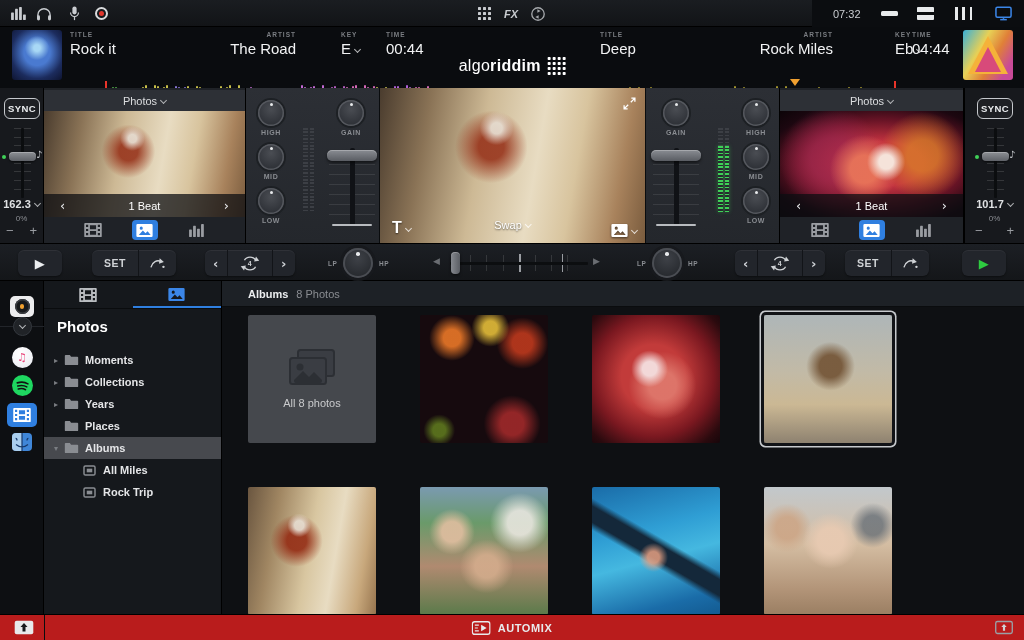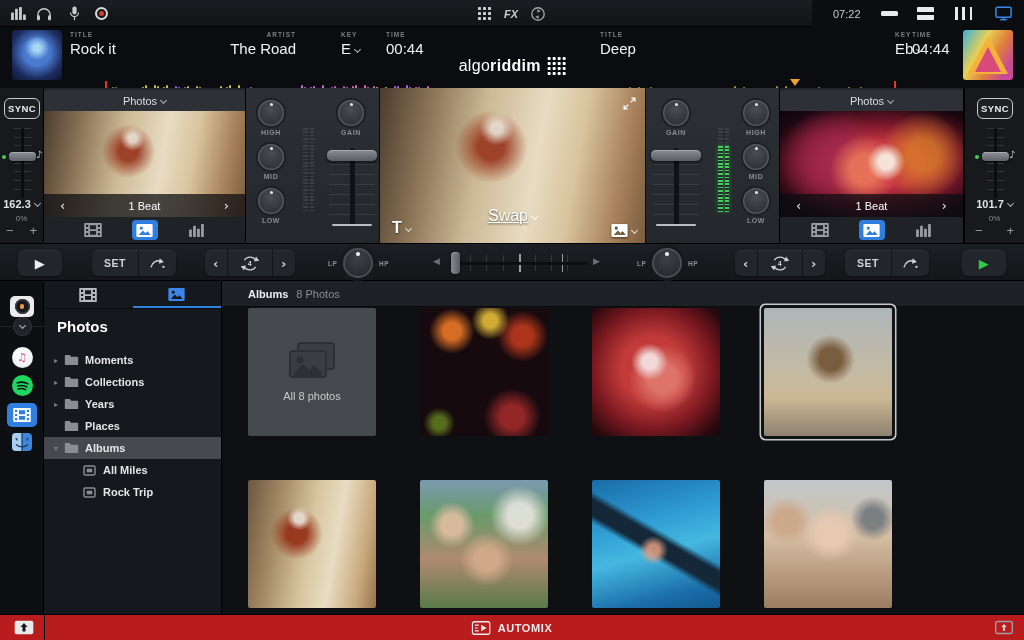--- a/index.html
+++ b/index.html
@@ -101,21 +101,21 @@
   .vf-rungs{position:absolute;left:2px;right:2px;top:6px;bottom:4px;
             background:repeating-linear-gradient(to bottom,rgba(255,255,255,.09) 0 1px,transparent 1px 10px);}
   .vf-track{position:absolute;left:50%;top:0;bottom:0;width:5px;margin-left:-2.5px;background:#101216;border-radius:2px;}
   .vf-bottom{position:absolute;left:5px;right:5px;bottom:0;height:2.5px;background:#b9bcc0;border-radius:1px;}
   .vf-handle{position:absolute;left:0;right:0;top:2px;height:11px;border-radius:5px;background:linear-gradient(#8a8d93,#595c62);
              box-shadow:0 2px 3px rgba(0,0,0,.5),inset 0 1px 0 rgba(255,255,255,.25);}
 
   .preview{position:absolute;left:380px;top:0;width:265px;height:155px;}
   .pv-expand{position:absolute;right:9px;top:8px;}
   .pv-t{position:absolute;left:12px;bottom:6px;font-size:16px;font-weight:700;color:#fff;text-shadow:0 1px 2px rgba(0,0,0,.6);}
-  .pv-swap{position:absolute;left:50%;transform:translateX(-50%);bottom:18px;font-size:16px;color:#fff;text-shadow:0 1px 2px rgba(0,0,0,.6);text-decoration:underline;}
+  .pv-swap{position:absolute;left:50%;transform:translateX(-50%);bottom:12px;font-size:11px;color:#fff;text-shadow:0 1px 2px rgba(0,0,0,.6);}
   .pv-photo{position:absolute;right:8px;bottom:6px;color:#fff;display:flex;align-items:center;}
 
   
   .transport{position:absolute;left:0;top:243px;width:1024px;height:38px;background:linear-gradient(#1c1f24,#141619);
              border-top:1px solid #000;border-bottom:1px solid #000;}
   .tbtn{position:absolute;top:6px;height:26px;background:#22252b;border-radius:6px;
         box-shadow:inset 0 1px 0 rgba(255,255,255,.06),0 1px 2px rgba(0,0,0,.4);display:flex;overflow:hidden;}
   .tcell{display:flex;align-items:center;justify-content:center;color:#d0d3d6;font-size:10.5px;font-weight:700;letter-spacing:.5px;}
   .tdiv{width:1px;background:#121418;}
   .playL{left:18px;width:44px;}
@@ -167,21 +167,21 @@
   .trow .disc{width:12px;text-align:center;font-size:8px;color:#7a7d82;font-family:"DejaVu Sans",sans-serif;}
   .trow .tico{width:18px;display:flex;justify-content:center;color:#8a8d92;margin-right:5px;}
   .trow.sub{padding-left:36px;}
   .trow .tlabel{font-size:11px;font-weight:700;}
 
   .content{position:absolute;left:222px;top:0;width:802px;height:333px;background:#0e1013;}
   .chead{position:absolute;left:0;top:0;right:0;height:26px;background:#1d2126;display:flex;align-items:center;
          padding-left:26px;gap:8px;border-bottom:1px solid #0a0c0e;}
   .chead .t1{font-size:11px;font-weight:700;color:#eceef0;}
   .chead .t2{font-size:11px;color:#8a8d92;}
-  .grid{position:absolute;left:0;top:26px;right:0;bottom:0;padding:1px 0 0 26px;display:flex;flex-wrap:wrap;
+  .grid{position:absolute;left:0;top:26px;right:0;bottom:0;padding:8px 0 0 26px;display:flex;flex-wrap:wrap;
         column-gap:28px;row-gap:15px;align-content:flex-start;gap:44px;}
   .tile{width:128px;height:128px;border-radius:2px;background:#17191d;position:relative;overflow:hidden;}
   .tile.sel{overflow:visible;box-shadow:0 0 0 3px #111317,0 0 0 4.5px #c6c9cd;}
   .tile.all{background:#45484d;display:flex;flex-direction:column;align-items:center;justify-content:center;gap:10px;overflow:hidden;}
   .all-label{font-size:11px;color:#c9cacc;}
   .ph1{background:radial-gradient(circle at 25% 18%,rgba(235,120,40,.9) 0 6%,transparent 16%),
        radial-gradient(circle at 55% 10%,rgba(240,200,60,.85) 0 5%,transparent 14%),
        radial-gradient(circle at 80% 22%,rgba(200,60,30,.85) 0 7%,transparent 18%),
        radial-gradient(circle at 72% 85%,rgba(200,50,50,.7) 0 8%,transparent 20%),
        radial-gradient(circle at 15% 90%,rgba(140,190,40,.55) 0 4%,transparent 10%),#160a0e;}
@@ -268,21 +268,21 @@
       <span>FX</span>
     </div>
     <div class="tb-ic" style="left:527px;width:22px;opacity:.8;">
       <svg width="16" height="16" viewBox="0 0 18 18">
           <circle cx="9" cy="9" r="7" fill="none" stroke="currentColor" stroke-width="1.5"></circle>
           <polygon points="8.3,3.6 12,5.6 8.3,7.6" fill="currentColor"></polygon>
           <polygon points="9.7,10.4 6,12.4 9.7,14.4" fill="currentColor"></polygon>
         </svg>
     </div>
 
-    <div class="clock" style="left:833px;">07:22</div>
+    <div class="clock" style="left:833px;">07:32</div>
     <div class="tb-ic" style="left:879px;width:20px;">
         <span class="ic-dash"></span>
       </div>
     <div class="tb-ic" style="left:915px;width:20px;">
         <span class="ic-rows"></span>
       </div>
     <div class="tb-ic" style="left:953px;width:20px;">
         <span class="ic-cols"></span>
       </div>
     <div class="tb-ic" style="left:992px;width:22px;">
@@ -458,20 +458,24 @@
           <i></i>
           <i></i>
           <i></i>
       </div>
     </div>
 
     <div class="ti" style="left:600px;">
       <div class="lab">TITLE</div>
       <div class="val">Deep</div>
     </div>
+    <div class="ti" style="left:717px;width:116px;text-align:right;">
+      <div class="lab">ARTIST</div>
+      <div class="val">Rock Miles</div>
+    </div>
     <div class="ti" style="left:870px;margin-left:25px;">
       <div class="lab">KEY</div>
       <div class="val"><span>Eb</span><span class="chev"></span></div>
     </div>
     <div class="ti" style="left:912px;">
       <div class="lab">TIME</div>
       <div class="val">04:44</div>
     </div>
     <div class="wave wave-right">
         <div class="wbars">

